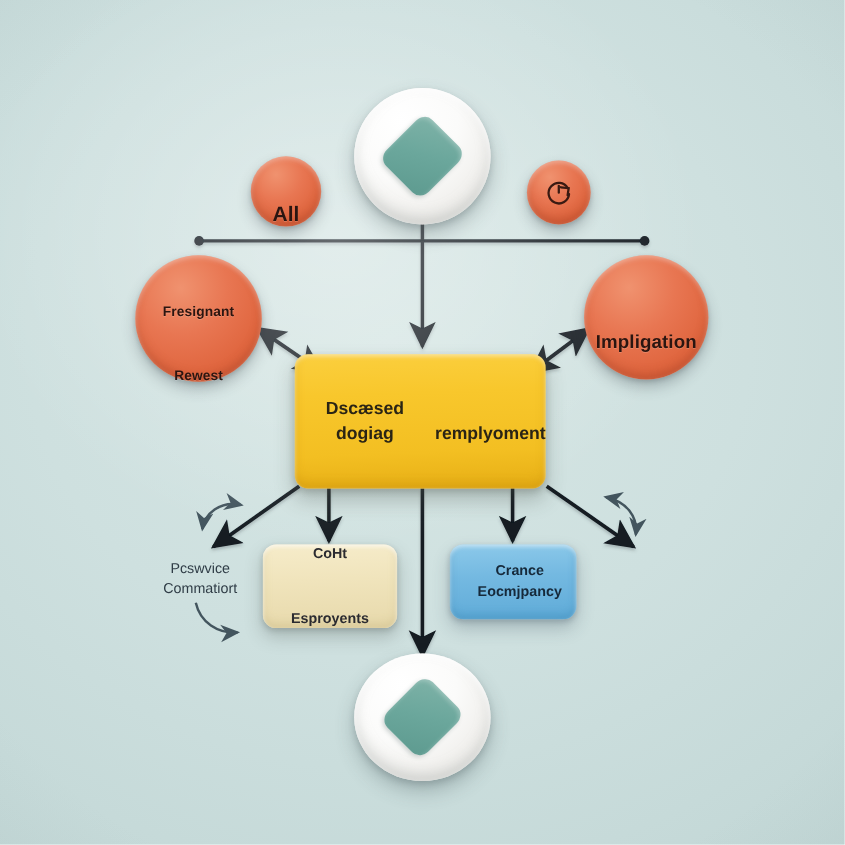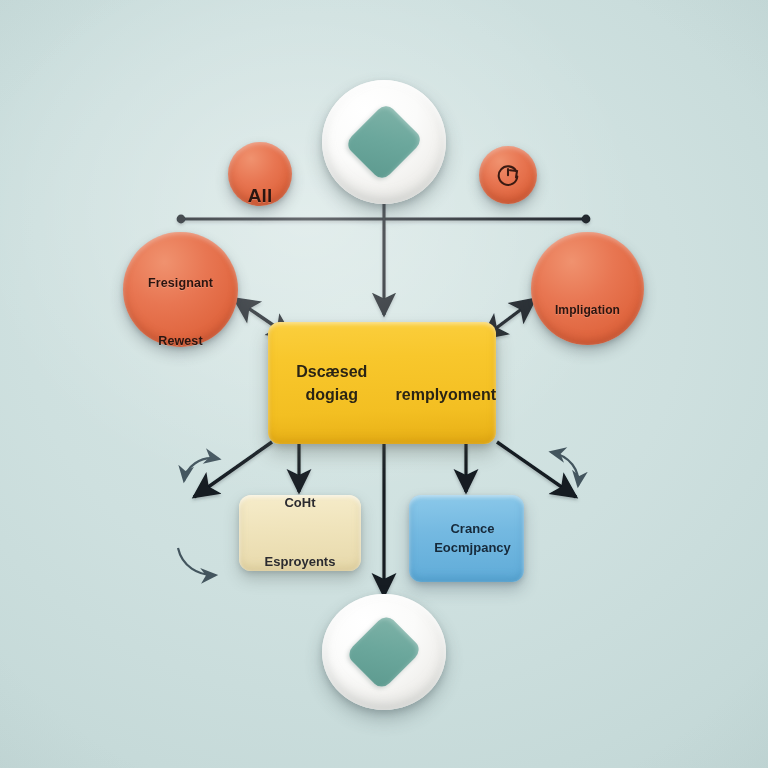--- a/index.html
+++ b/index.html
@@ -206,35 +206,39 @@
       <path d="M12 6.4 L12 12.2"></path>
     </svg>
   </div>
 
   <div class="node circle orange" style="left:123px; top:232px; width:115px; height:115px; flex-direction:column;">
     <span class="lbl" style="font-size:12.5px;">Fresignant</span>
     <span class="lbl" style="font-size:12.5px;">Rewest</span>
   </div>
 
   <div class="node circle orange" style="left:531px; top:232px; width:113px; height:113px;">
-    <span class="lbl" style="font-size:12px;">Impligation</span>
+    <span class="lbl" style="font-size:17px;">Impligation</span>
   </div>
 
   <div class="node rect yellow" style="left:268px; top:322px; width:228px; height:122px; flex-direction:row;">
     <span class="lbl" style="font-size:16px;">Dscæsed dogiag</span>
     <span class="lbl" style="font-size:16px; margin-top:24px;">remplyoment</span>
   </div>
 
+  <div class="free-text" style="left:122px; top:508px; width:120px; font-size:13px;">
+    <div>Pcswvice</div>
+    <div>Commatiort</div>
+  </div>
 
   <div class="node rect cream" style="left:239px; top:495px; width:122px; height:76px; flex-direction:column;">
     <span class="lbl" style="font-size:13px;text-align:right;">CoHt</span>
     <span class="lbl" style="font-size:13px;margin-top:40px;">Esproyents</span>
   </div>
 
-  <div class="node rect blue" style="left:409px; top:495px; width:115px; height:87px; flex-direction:column;padding-left:12px;">
+  <div class="node rect blue" style="left:409px; top:495px; width:115px; height:68px; flex-direction:column;padding-left:12px;">
     <span class="lbl" style="font-size:13px;">Crance</span>
     <span class="lbl" style="font-size:13px;">Eocmjpancy</span>
   </div>
 
   <div class="node puck" style="left:322px; top:594px; width:124px; height:116px;">
     <div class="diamond" style="width:52px; height:52px; border-radius:10px; transform:rotate(45deg) scale(1,1.12);"></div>
   </div>
 
   <div class="vignette"></div>
 </div>

